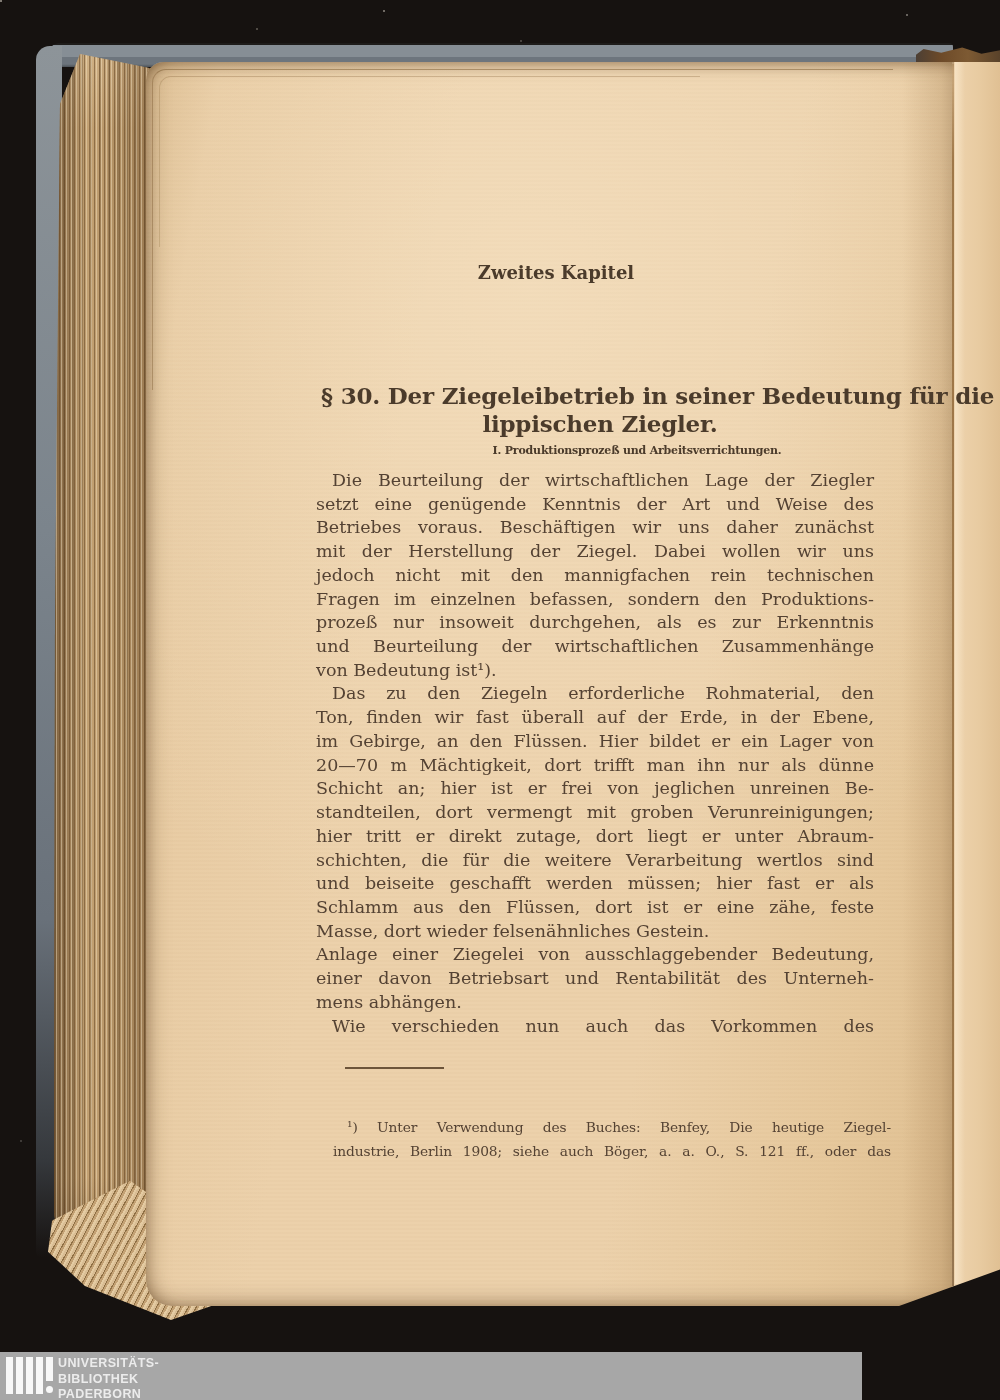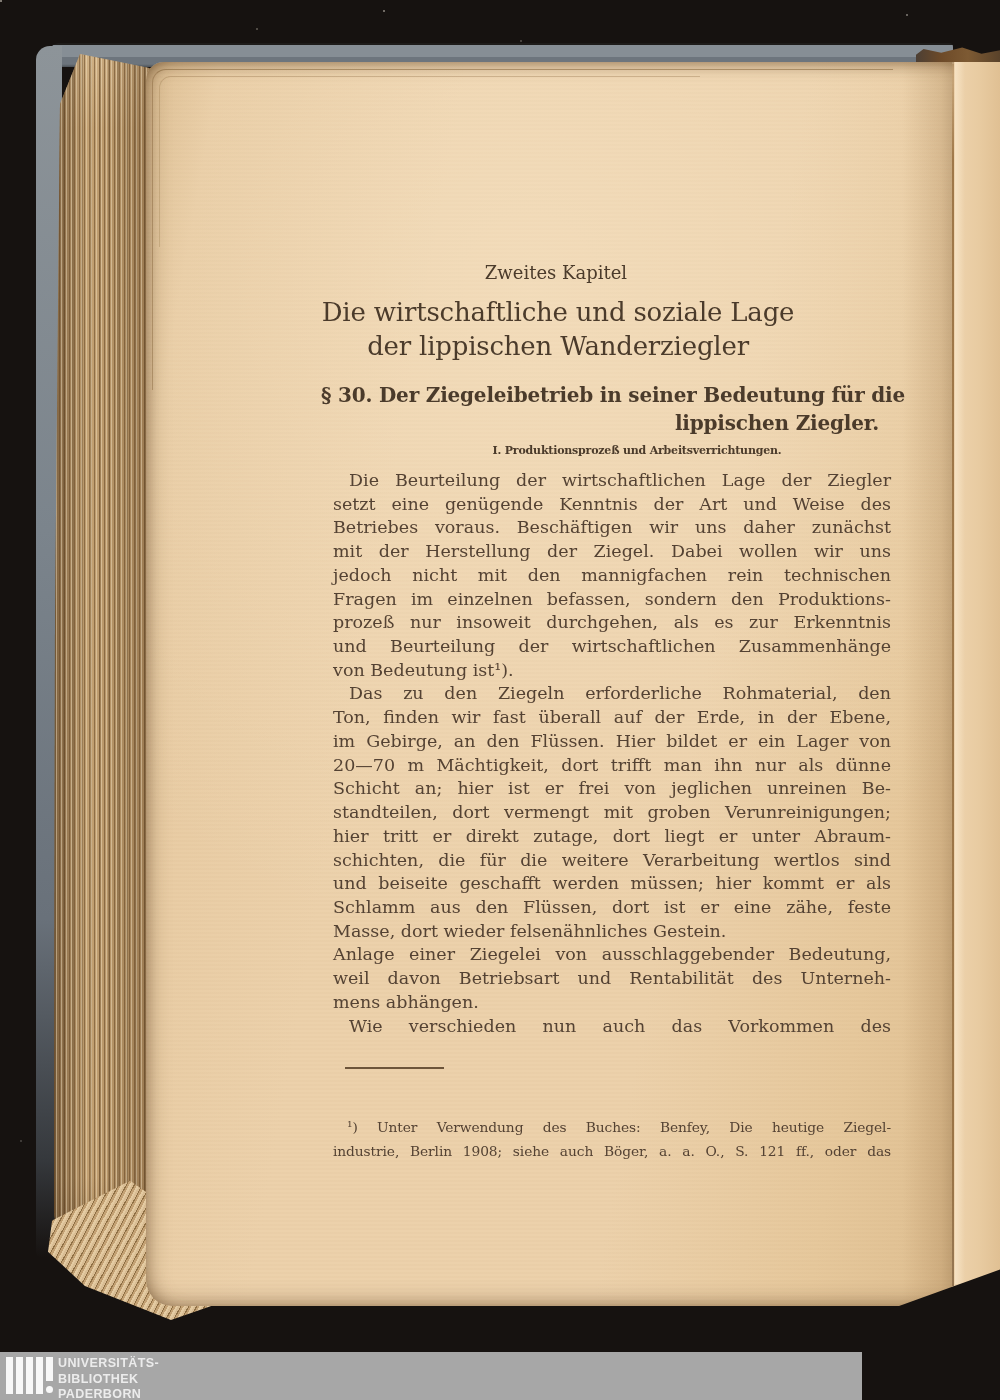--- a/index.html
+++ b/index.html
@@ -60,28 +60,28 @@
     background:linear-gradient(90deg,#eed3ad,#e8cba1 55%,#e0c093);}
   .crease{position:absolute;left:806px;top:2px;width:2px;height:1222px;
     background:linear-gradient(180deg,rgba(150,108,60,.35),rgba(146,104,56,.85) 8%,rgba(138,98,52,.8) 90%,rgba(100,70,40,.6));}
   .crease-hi{position:absolute;left:809px;top:0;width:10px;height:1222px;
     background:linear-gradient(90deg,rgba(255,242,218,.5),rgba(255,242,218,0));}
   .br-wedge{position:absolute;left:888px;top:1266px;width:112px;height:44px;background:#161210;
     clip-path:polygon(0 100%,100% 8%,100% 100%);}
   
   .txt{position:absolute;color:#54433376;}
   .chapter-label{left:187px;top:200px;width:558px;text-align:center;
-    transform:translateX(-56px);font-weight:normal;font-size:18px;color:#4b3b2b;}
+    transform:translateX(-56px);font-weight:bold;font-size:18px;color:#4b3b2b;}
   .title{left:187px;top:233px;width:558px;text-align:center;transform:translateX(-54px);
     font-size:26px;line-height:34px;letter-spacing:-0.2px;color:#4b3b2b;}
-  .section-heading{left:187px;top:320px;width:558px;text-align:right;transform:translateX(-12px);
-    font-weight:bold;font-size:20px;line-height:27.5px;letter-spacing:-0.2px;color:#4b3b2b;}
+  .section-heading{left:187px;top:320px;width:558px;text-align:center;transform:translateX(-12px);
+    font-weight:bold;font-size:23px;line-height:27.5px;letter-spacing:-0.2px;color:#4b3b2b;}
   .subsection-heading{left:187px;top:382px;width:558px;text-align:center;transform:translateX(25px);
     font-weight:bold;font-size:11px;letter-spacing:-0.2px;color:#4b3b2b;}
-  .body-text{left:187px;top:407px;width:558px;font-size:17.5px;line-height:23.72px;color:#544233;}
+  .body-text{left:170px;top:407px;width:558px;font-size:17.5px;line-height:23.72px;color:#544233;}
   .tline{text-align:justify;text-align-last:justify;text-justify:inter-word;white-space:nowrap;}
   .tline.lastline{text-align-last:left;}
   .tline.firstline{text-indent:16px;}
   .footnote-rule{left:199px;top:1005px;width:99px;height:2px;background:rgba(86,62,38,.85);position:absolute;}
   .footnote{left:187px;top:1010px;width:558px;font-size:13.8px;line-height:23.6px;
     letter-spacing:-0.1px;color:#544233;margin-top:44px;}
   .footnote .tline.firstline{text-indent:14px;}
   .hline{white-space:nowrap;}
   
   .wm-band{position:absolute;left:0;top:1352px;width:862px;height:48px;background:#a7a7a7;}
@@ -109,24 +109,20 @@
   <div class="page">
     <div class="inner-edge-a"></div>
     <div class="inner-edge-b"></div>
     <div class="gutter-shade"></div>
     <div class="right-strip"></div>
     <div class="crease"></div>
     <div class="crease-hi"></div>
 
     <div class="txt chapter-label">Zweites Kapitel</div>
 
-    <div class="txt title">
-        <div class="hline">Die wirtschaftliche und soziale Lage</div>
-        <div class="hline">der lippischen Wanderziegler</div>
-      </div>
 
     <div class="txt section-heading">
         <div class="hline">§ 30. Der Ziegeleibetrieb in seiner Bedeutung für die</div>
         <div class="hline">lippischen Ziegler.</div>
       </div>
 
     <div class="txt subsection-heading">I. Produktionsprozeß und Arbeitsverrichtungen.</div>
 
     <div class="txt body-text">
         <div class="para">
@@ -142,27 +138,27 @@
         </div>
         <div class="para">
           <div class="tline firstline">Das zu den Ziegeln erforderliche Rohmaterial, den</div>
           <div class="tline">Ton, finden wir fast überall auf der Erde, in der Ebene,</div>
           <div class="tline">im Gebirge, an den Flüssen. Hier bildet er ein Lager von</div>
           <div class="tline">20—70 m Mächtigkeit, dort trifft man ihn nur als dünne</div>
           <div class="tline">Schicht an; hier ist er frei von jeglichen unreinen Be-</div>
           <div class="tline">standteilen, dort vermengt mit groben Verunreinigungen;</div>
           <div class="tline">hier tritt er direkt zutage, dort liegt er unter Abraum-</div>
           <div class="tline">schichten, die für die weitere Verarbeitung wertlos sind</div>
-          <div class="tline">und beiseite geschafft werden müssen; hier kommt er als</div>
+          <div class="tline">und beiseite geschafft werden müssen; hier fast er als</div>
           <div class="tline">Schlamm aus den Flüssen, dort ist er eine zähe, feste</div>
           <div class="tline lastline">Masse, dort wieder felsenähnliches Gestein.</div>
         </div>
         <div class="para">
           <div class="tline">Anlage einer Ziegelei von ausschlaggebender Bedeutung,</div>
-          <div class="tline">weil davon Betriebsart und Rentabilität des Unterneh-</div>
+          <div class="tline">einer davon Betriebsart und Rentabilität des Unterneh-</div>
           <div class="tline lastline">mens abhängen.</div>
         </div>
         <div class="para">
           <div class="tline firstline">Wie verschieden nun auch das Vorkommen des</div>
         </div>
       </div>
 
     <div class="footnote-rule"></div>
 
     <div class="txt footnote">

